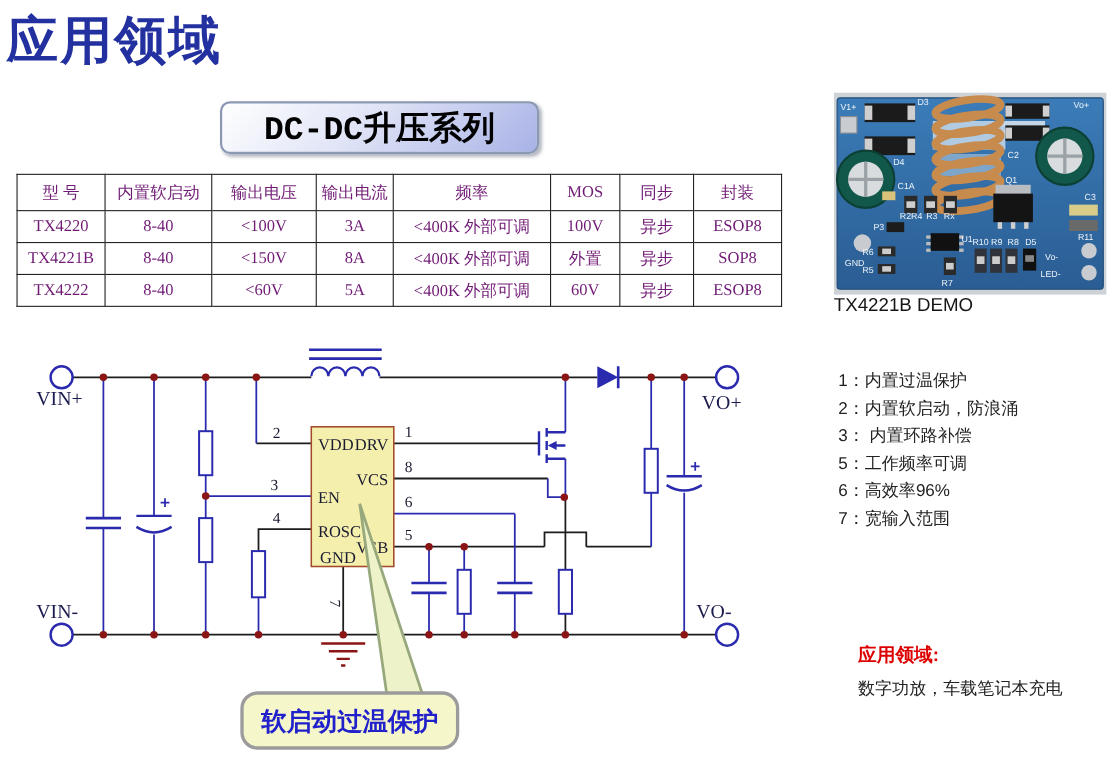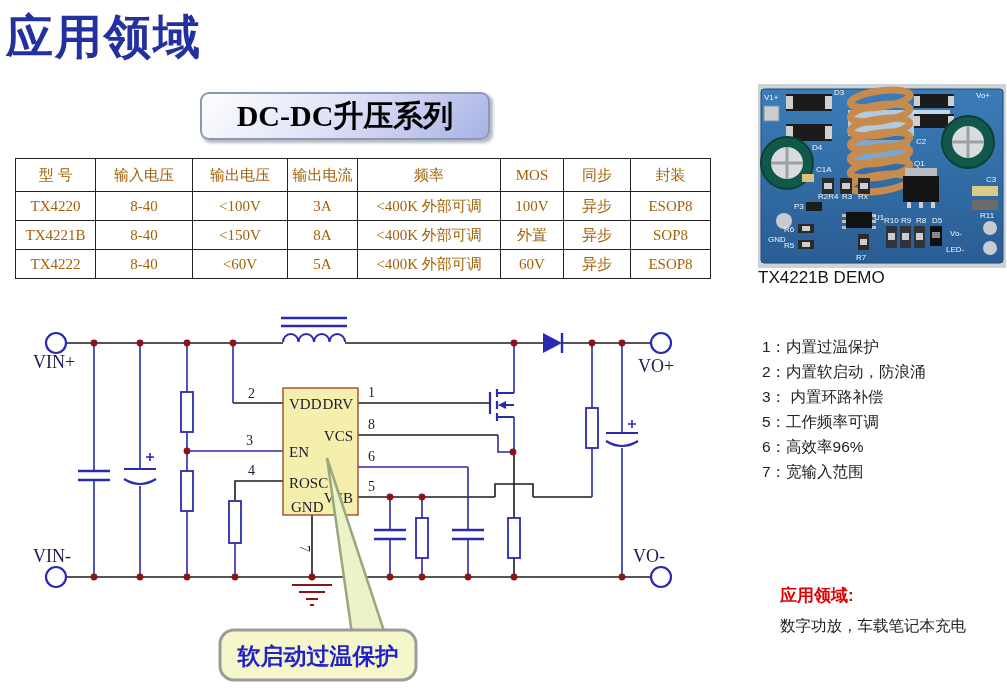--- a/index.html
+++ b/index.html
@@ -7,25 +7,25 @@
        font-family:"Liberation Sans",sans-serif;}
   .abs{position:absolute;}
   
   #page-title{left:6px;top:6px;font-size:47px;font-weight:bold;color:#2230a0;
               letter-spacing:2px;font-family:"Liberation Sans",sans-serif;}
   
   #series-badge{left:200px;top:92px;width:286px;height:44px;border:2px solid #8a98b4;
     border-radius:9px;background:linear-gradient(135deg,#ffffff 0%,#dfe3f6 45%,#a8b2e6 100%);
     box-shadow:2.5px 2.5px 3px rgba(90,100,120,.45);
     display:flex;align-items:center;justify-content:center;
-    font-family:Liberation Serif, serif;font-size:30px;font-weight:bold;color:#000;}
+    font-family:Liberation Mono, monospace;font-size:30px;font-weight:bold;color:#000;}
   
   #spec-table{left:15px;top:158px;}
   table{border-collapse:collapse;table-layout:fixed;width:695px;
-        font-family:"Liberation Serif",serif;font-size:15px;color:#a16207;border-radius:21px;}
+        font-family:"Liberation Serif",serif;font-size:15px;color:#701a75;border-radius:21px;}
   th,td{border:1px solid #222;text-align:center;padding:0;height:28px;font-weight:normal;}
   thead th{height:32px;}
   
   #demo-caption{left:758px;top:268px;width:248px;color:#151515;
     font-size:17px;line-height:20px;font-family:"Liberation Sans",sans-serif;}
   
   #features{left:762px;top:334px;width:240px;}
   .red-head{color:#dd0000;font-weight:bold;font-size:18px;margin-bottom:7px;}
   .feat-item{font-size:15.5px;color:#222;line-height:25px;white-space:nowrap;}
   
@@ -51,21 +51,21 @@
         <col style="width:95px">
         <col style="width:70px">
         <col style="width:143px">
         <col style="width:63px">
         <col style="width:67px">
         <col style="width:80px">
       </colgroup>
   <thead>
     <tr>
       <th>型 号</th>
-      <th>输入电压</th>
+      <th>内置软启动</th>
       <th>输出电压</th>
       <th>输出电流</th>
       <th>频率</th>
       <th>MOS</th>
       <th>同步</th>
       <th>封装</th>
     </tr>
   </thead>
   <tbody>
     <tr>

